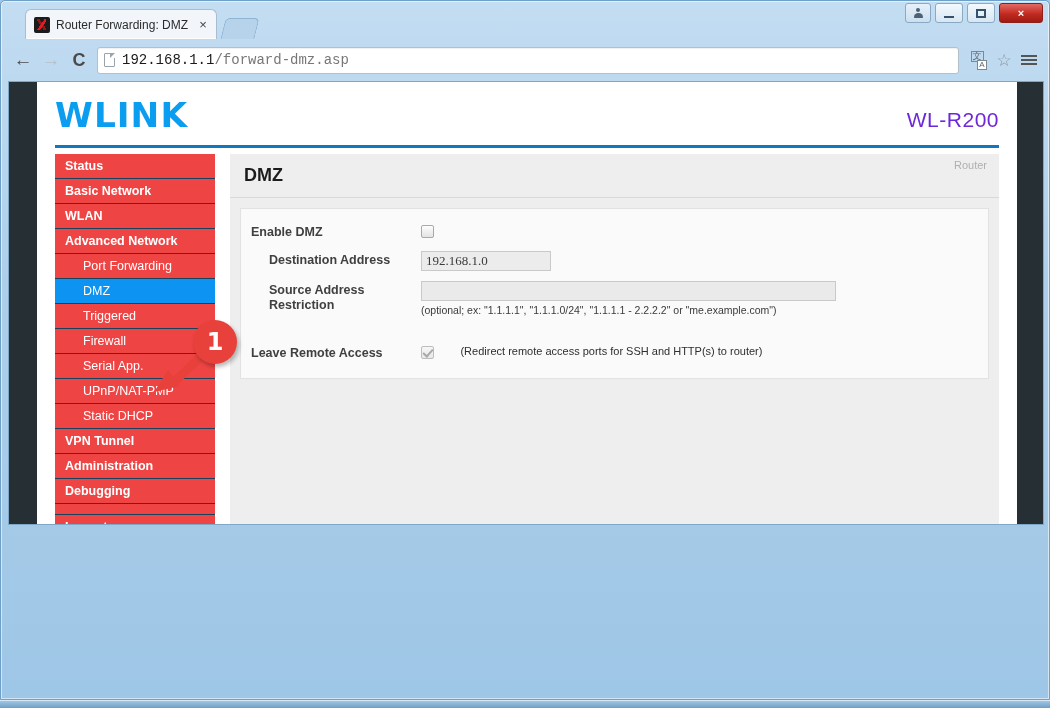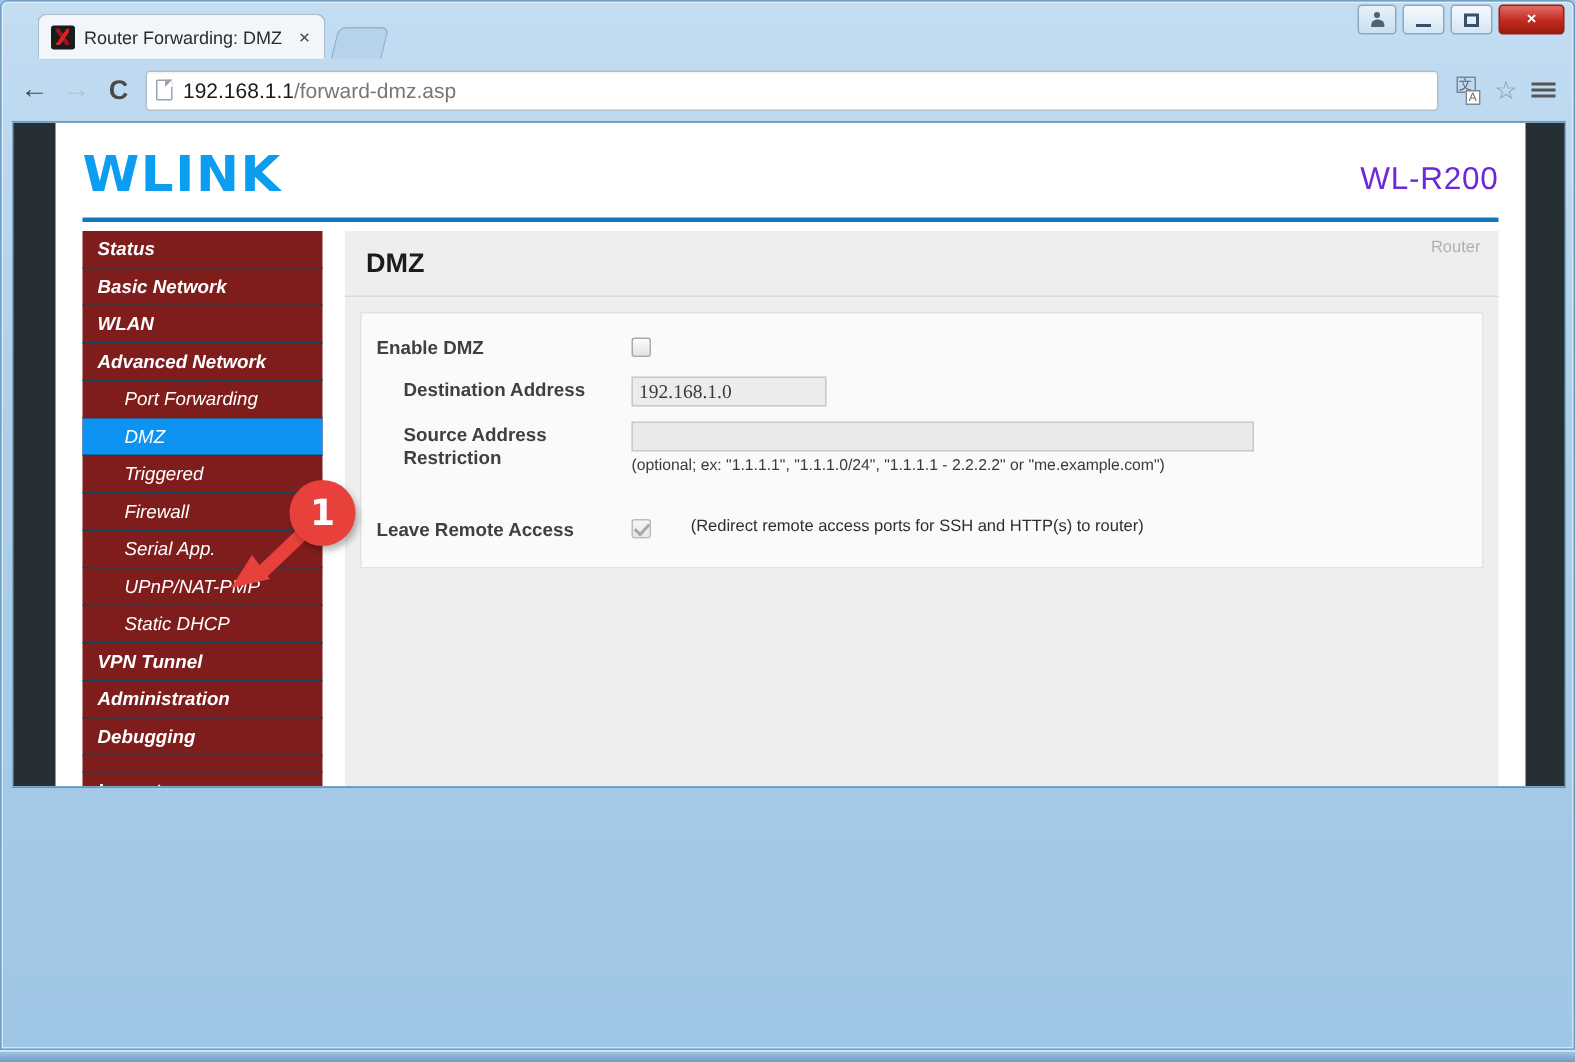--- a/index.html
+++ b/index.html
@@ -135,21 +135,21 @@
   .page-icon {
     width: 11px; height: 14px; flex: 0 0 11px;
     border: 1px solid #9aa3ab; border-radius: 1px;
     background: #fff; margin-right: 7px; position: relative;
   }
   .page-icon::after {
     content:""; position:absolute; right:-1px; top:-1px;
     border-width: 0 0 5px 5px; border-style: solid;
     border-color: transparent transparent #fff #9aa3ab;
   }
-  .url { font-size: 14px; color: #777; white-space: nowrap; }
+  .url { font-size: 14px; color: #777; white-space: nowrap; font-family: Liberation Mono, monospace; }
   .url b { color: #1a1a1a; font-weight: normal; }
   .tb-icon { width: 26px; height: 26px; display:flex; align-items:center; justify-content:center; color:#5c6670; }
   .star {
     font-size: 17px; color: #8c959d;
   }
   .translate {
     width: 15px; height: 14px; position: relative;
   }
   .translate::before {
     content:"文"; position:absolute; left:0; top:-2px;
@@ -203,23 +203,22 @@
   
   .body-wrap {
     position: relative;
     padding: 0 18px;
     display: flex;
     gap: 15px;
   }
   
   .sidebar {
     width: 160px; flex: 0 0 160px;
-    background: #7f1d1d;
+    background: #ef4444;
     align-self: flex-start;
-    font-style: italic;
   }
   .nav-item {
     padding: 4px 0 4px 10px;
     font-size: 12.5px;
     color: #ffffff;
     border-bottom: 1px solid #16425e;
     line-height: 16px;
     cursor: pointer;
     white-space: nowrap;
   }

